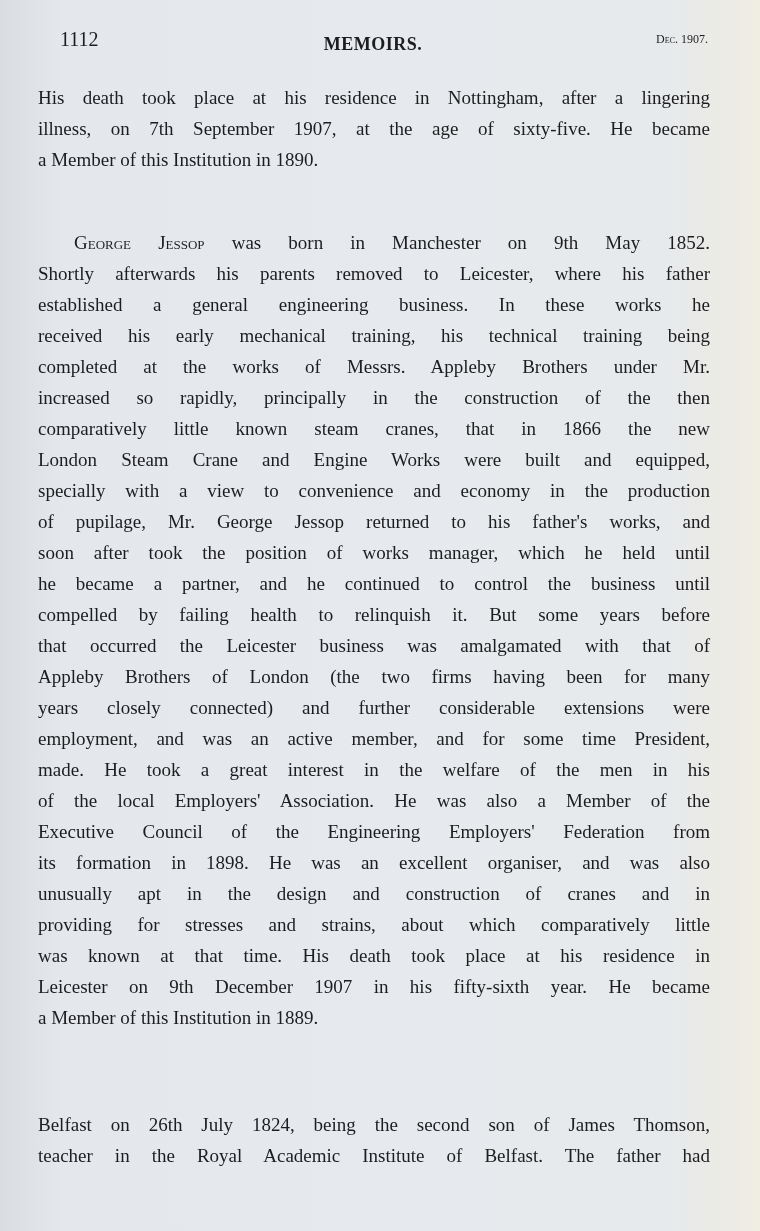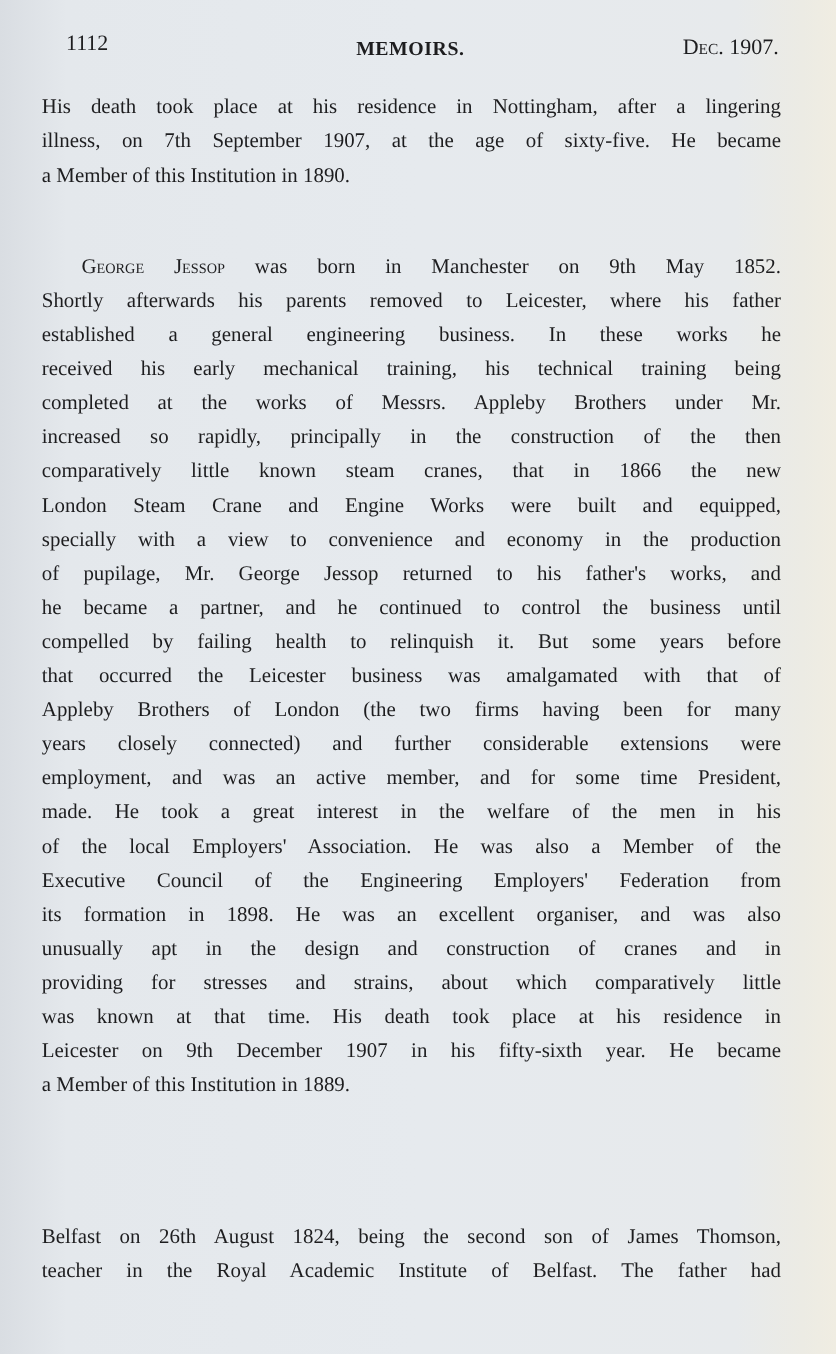--- a/index.html
+++ b/index.html
@@ -7,21 +7,21 @@
       width: 760px; height: 1231px; overflow: hidden;
       background: linear-gradient(90deg, #d9dde2 0%, #e4e8ec 8%, #e6eaee 50%, #e7eaec 88%, #ecebe4 96%, #f0ede2 100%);
       font-family: "Liberation Serif", "DejaVu Serif", serif;
       color: #1d1d1f;
       position: relative;
     }
     .page { position: absolute; left: 38px; top: 0; width: 670px; }
     .header { position: absolute; top: 28px; left: 0; width: 670px; height: 30px; }
     .pnum { position: absolute; left: 22px; top: 0; font-size: 20px; }
     .running { position: absolute; left: 0; width: 670px; text-align: center; top: 6px; font-size: 18px; letter-spacing: 0.5px; font-weight: bold; }
-    .date { position: absolute; right: 0; top: 4px; font-size: 20px; }
+    .date { position: absolute; right: 0; top: 4px; font-size: 12px; }
     .para { position: absolute; left: 0; width: 672px; font-size: 19px; line-height: 31px; text-align: justify; }
     .line { display: block; text-align: justify; text-align-last: justify; white-space: nowrap; height: 31px; }
     .line.last { text-align-last: left; }
     .sc { font-variant: small-caps; }
     .indent { padding-left: 36px; }
   </style>
 </head>
 <body>
 
 <div class="page">
@@ -41,34 +41,35 @@
     <span class="line indent"><span class="sc">George Jessop</span><span> was born in Manchester on 9th May 1852.</span></span>
     <span class="line">Shortly afterwards his parents removed to Leicester, where his father</span>
     <span class="line">established a general engineering business. In these works he</span>
     <span class="line">received his early mechanical training, his technical training being</span>
     <span class="line">completed at the works of Messrs. Appleby Brothers under Mr.</span>
     <span class="line">increased so rapidly, principally in the construction of the then</span>
     <span class="line">comparatively little known steam cranes, that in 1866 the new</span>
     <span class="line">London Steam Crane and Engine Works were built and equipped,</span>
     <span class="line">specially with a view to convenience and economy in the production</span>
     <span class="line">of pupilage, Mr. George Jessop returned to his father's works, and</span>
+    <span class="line">soon after took the position of works manager, which he held until</span>
     <span class="line">he became a partner, and he continued to control the business until</span>
     <span class="line">compelled by failing health to relinquish it. But some years before</span>
     <span class="line">that occurred the Leicester business was amalgamated with that of</span>
     <span class="line">Appleby Brothers of London (the two firms having been for many</span>
     <span class="line">years closely connected) and further considerable extensions were</span>
     <span class="line">employment, and was an active member, and for some time President,</span>
     <span class="line">made. He took a great interest in the welfare of the men in his</span>
     <span class="line">of the local Employers' Association. He was also a Member of the</span>
     <span class="line">Executive Council of the Engineering Employers' Federation from</span>
     <span class="line">its formation in 1898. He was an excellent organiser, and was also</span>
     <span class="line">unusually apt in the design and construction of cranes and in</span>
     <span class="line">providing for stresses and strains, about which comparatively little</span>
     <span class="line">was known at that time. His death took place at his residence in</span>
     <span class="line">Leicester on 9th December 1907 in his fifty-sixth year. He became</span>
     <span class="line last">a Member of this Institution in 1889.</span>
   </div>
 
   <div class="para" style="top:1109px">
-    <span class="line">Belfast on 26th August 1824, being the second son of James Thomson,</span>
+    <span class="line">Belfast on 26th July 1824, being the second son of James Thomson,</span>
     <span class="line">teacher in the Royal Academic Institute of Belfast. The father had</span>
   </div>
 </div>
 
 </body></html>

